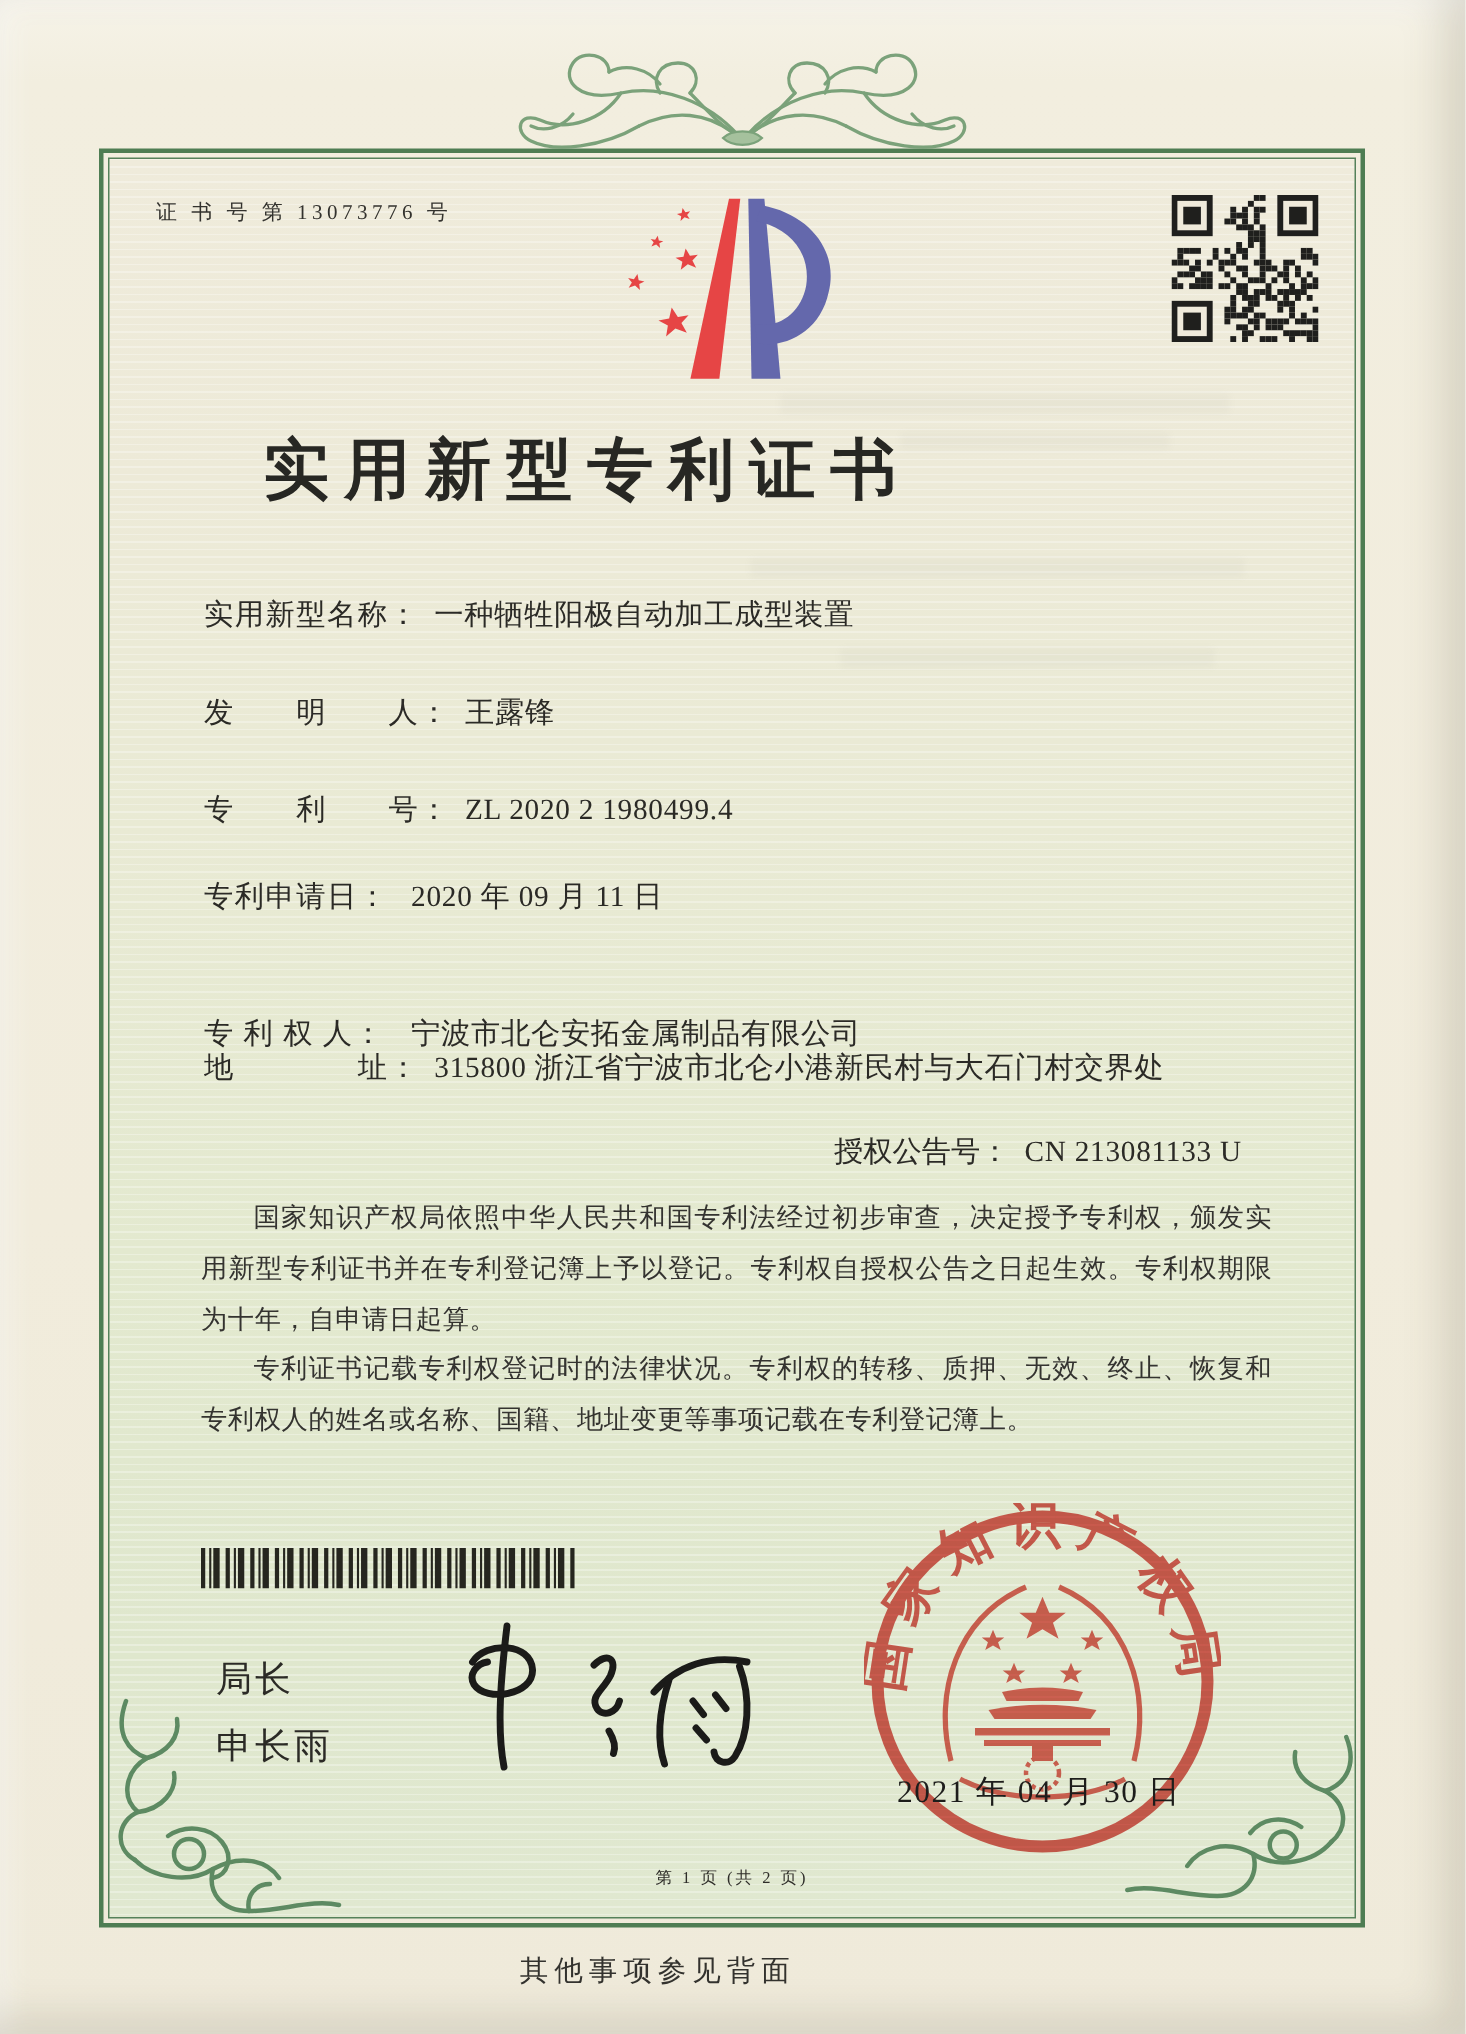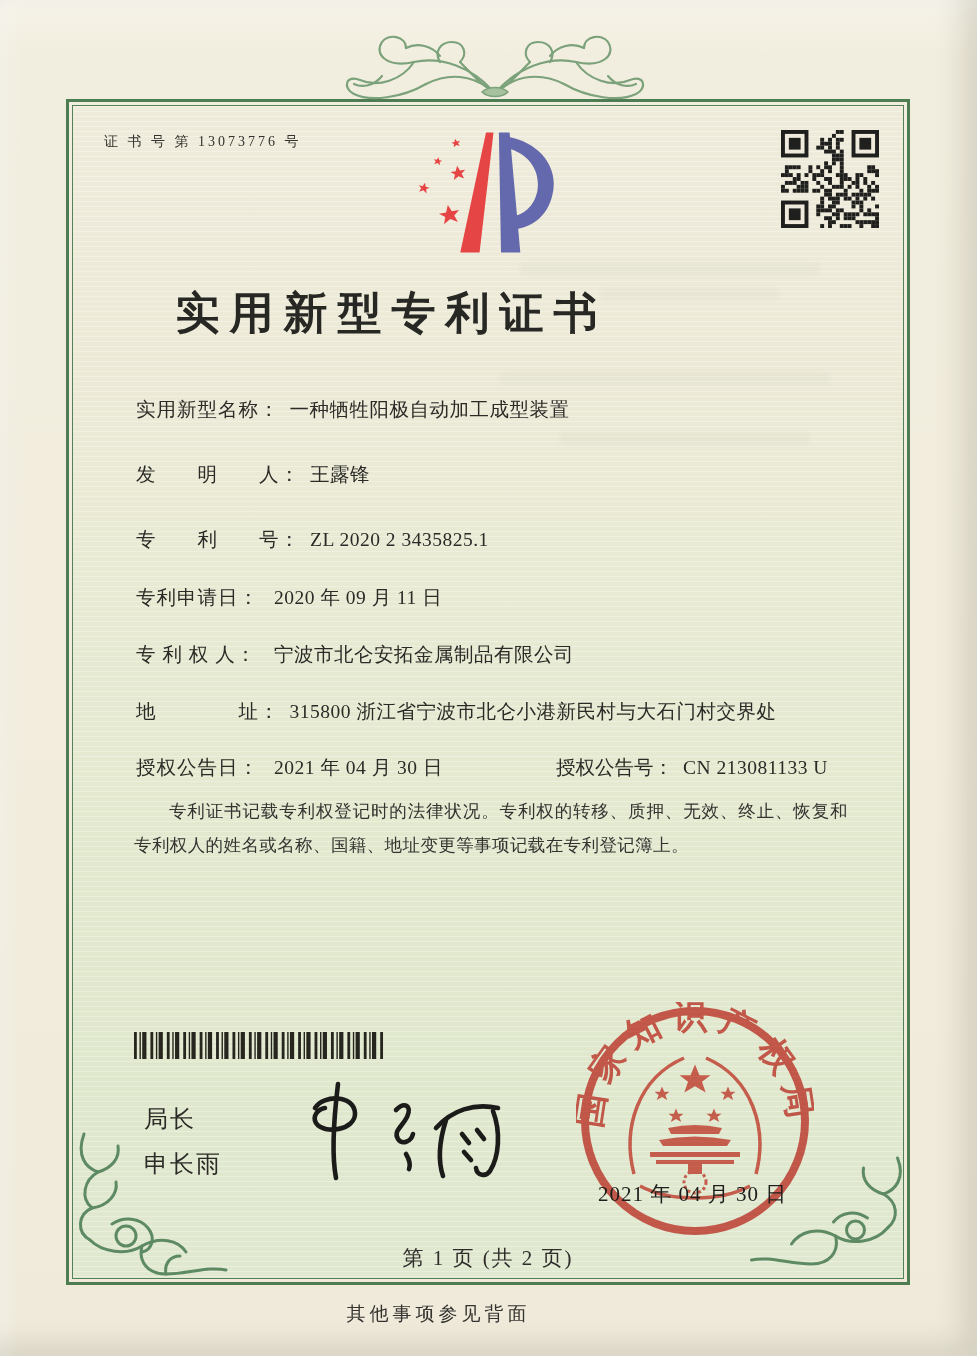--- a/index.html
+++ b/index.html
@@ -35,21 +35,21 @@
   .fvalue{margin-left:10px;letter-spacing:.5px;text-align:right;}
   .grant-right{position:absolute;left:420px;top:0;}
   .paras{left:134px;top:795px;width:714px;font-size:17.5px;line-height:1.93;color:#343330;
     text-align:justify;letter-spacing:.4px;}
   .paras p{margin:0;text-indent:2em;}
   .barcode{left:134px;top:1032px;width:252px;height:27px;}
   .signer{left:144px;font-size:24px;color:#2b2a26;letter-spacing:2px;}
   .sig-svg{left:268px;top:1072px;width:250px;height:118px;}
   .seal{left:576px;top:1002px;width:238px;height:238px;mix-blend-mode:multiply;opacity:.93;}
   .seal-date{left:598px;top:1180px;width:200px;font-size:21px;color:#1d1d1b;letter-spacing:1px;}
-  .page-info{left:66px;top:1244px;width:844px;text-align:center;font-size:21px;color:#2e2d29;letter-spacing:2px;}
+  .page-info{left:66px;top:1244px;width:844px;text-align:center;font-size:11px;color:#2e2d29;letter-spacing:2px;}
   .back-note{left:0;top:1301px;width:877px;text-align:center;font-size:19px;color:#33322e;letter-spacing:4px;}
   
   .smudge{position:absolute;background:#9a9a90;opacity:.06;filter:blur(2px);border-radius:3px;transform:scaleX(-1);}
   svg{display:block;}
 </style>
 </head>
 <body>
 
 <div class="page-shadow"></div>
 
@@ -324,37 +324,37 @@
 
 <div class="abs title">实用新型专利证书</div>
 
 <div class="abs field-row" style="top:396px">
   <span class="flabel">实用新型名称：</span><span class="fvalue">一种牺牲阳极自动加工成型装置</span>
 </div>
 <div class="abs field-row" style="top:461px">
   <span class="flabel">发　　明　　人：</span><span class="fvalue">王露锋</span>
 </div>
 <div class="abs field-row" style="top:526px">
-  <span class="flabel">专　　利　　号：</span><span class="fvalue">ZL 2020 2 3435825.1</span>
+  <span class="flabel">专　　利　　号：</span><span class="fvalue">ZL 2020 2 1980499.4</span>
 </div>
 <div class="abs field-row" style="top:584px">
   <span class="flabel">专利申请日：</span><span class="fvalue">2020 年 09 月 11 日</span>
 </div>
-<div class="abs field-row" style="top:641px">
+<div class="abs field-row" style="top:675px">
   <span class="flabel">专 利 权 人：</span><span class="fvalue">宁波市北仑安拓金属制品有限公司</span>
 </div>
 <div class="abs field-row" style="top:698px">
   <span class="flabel">地　　　　址：</span><span class="fvalue">315800 浙江省宁波市北仑小港新民村与大石门村交界处</span>
 </div>
 <div class="abs field-row" style="top:754px">
-  <span><span class="flabel">授权公告日：</span><span class="fvalue">2021 年 04 月 30 日</span></span>
   <span class="grant-right"><span>授权公告号：</span><span class="fvalue">CN 213081133 U</span></span>
 </div>
 
 <div class="abs paras">
+  <p>国家知识产权局依照中华人民共和国专利法经过初步审查，决定授予专利权，颁发实用新型专利证书并在专利登记簿上予以登记。专利权自授权公告之日起生效。专利权期限为十年，自申请日起算。</p>
   <p>专利证书记载专利权登记时的法律状况。专利权的转移、质押、无效、终止、恢复和专利权人的姓名或名称、国籍、地址变更等事项记载在专利登记簿上。</p>
 </div>
 
 <svg id="barcode-svg" class="abs barcode" viewBox="0 0 304 27" preserveAspectRatio="none" fill="#26261f">
     <rect x="0.0" y="0" width="3.4" height="27"></rect>
     <rect x="6.6" y="0" width="1.7" height="27"></rect>
     <rect x="9.9" y="0" width="5.1" height="27"></rect>
     <rect x="19.8" y="0" width="3.4" height="27"></rect>
     <rect x="26.4" y="0" width="1.7" height="27"></rect>
     <rect x="29.7" y="0" width="5.1" height="27"></rect>

